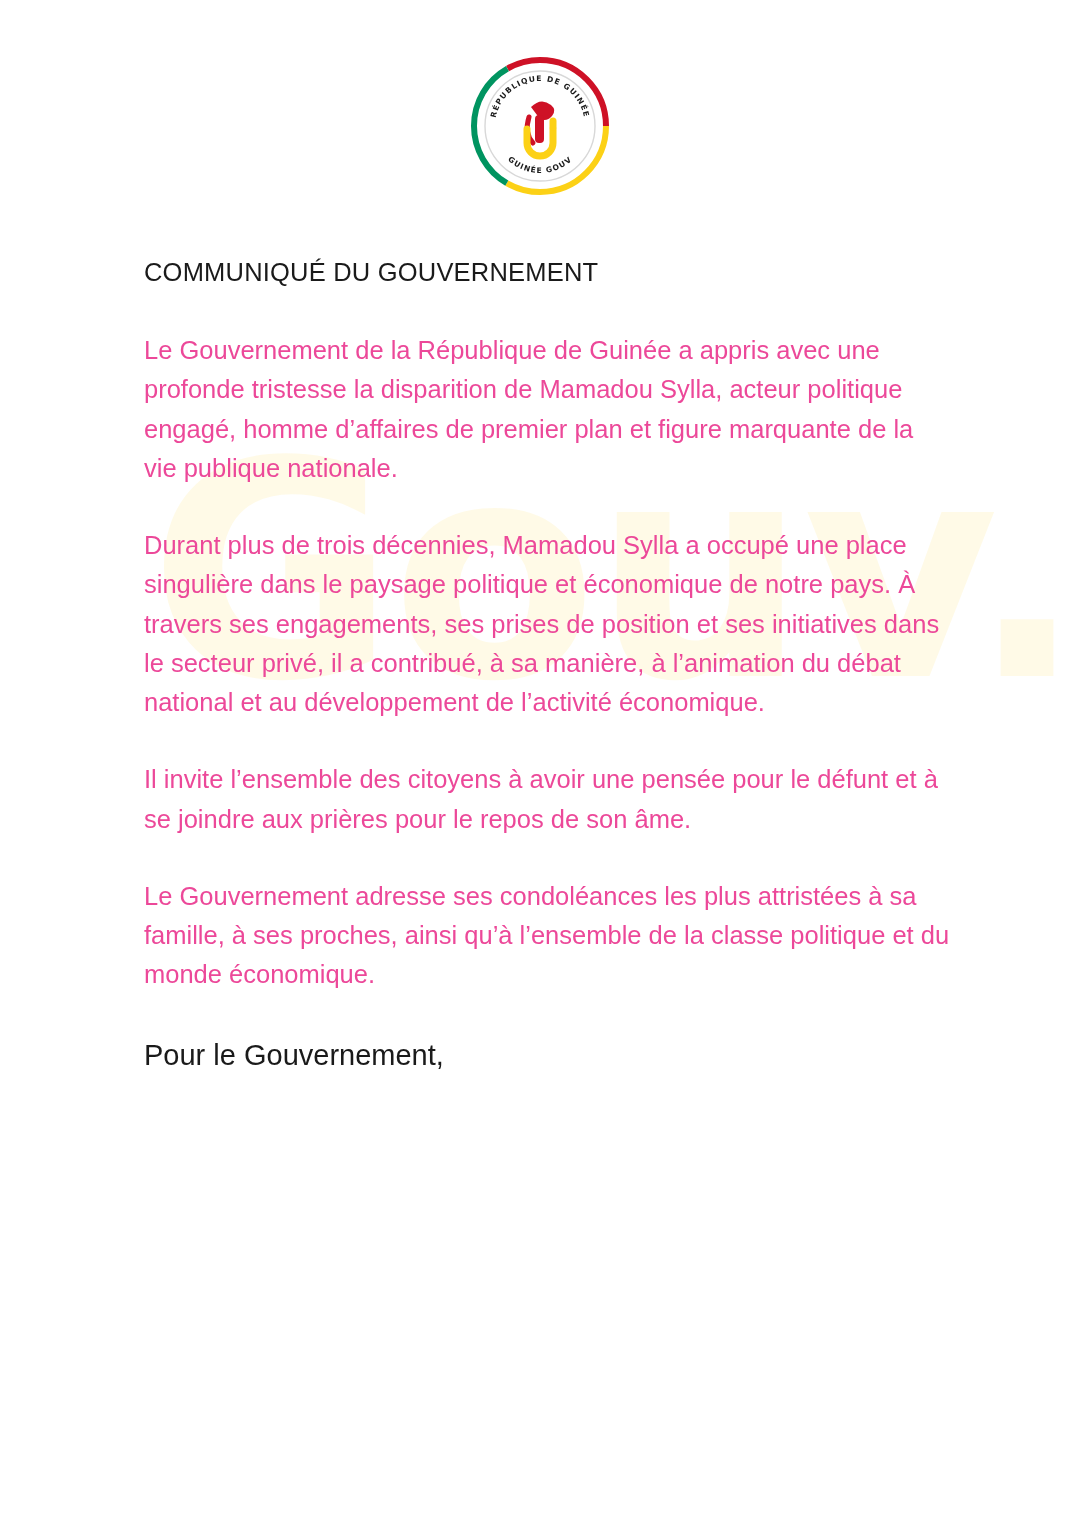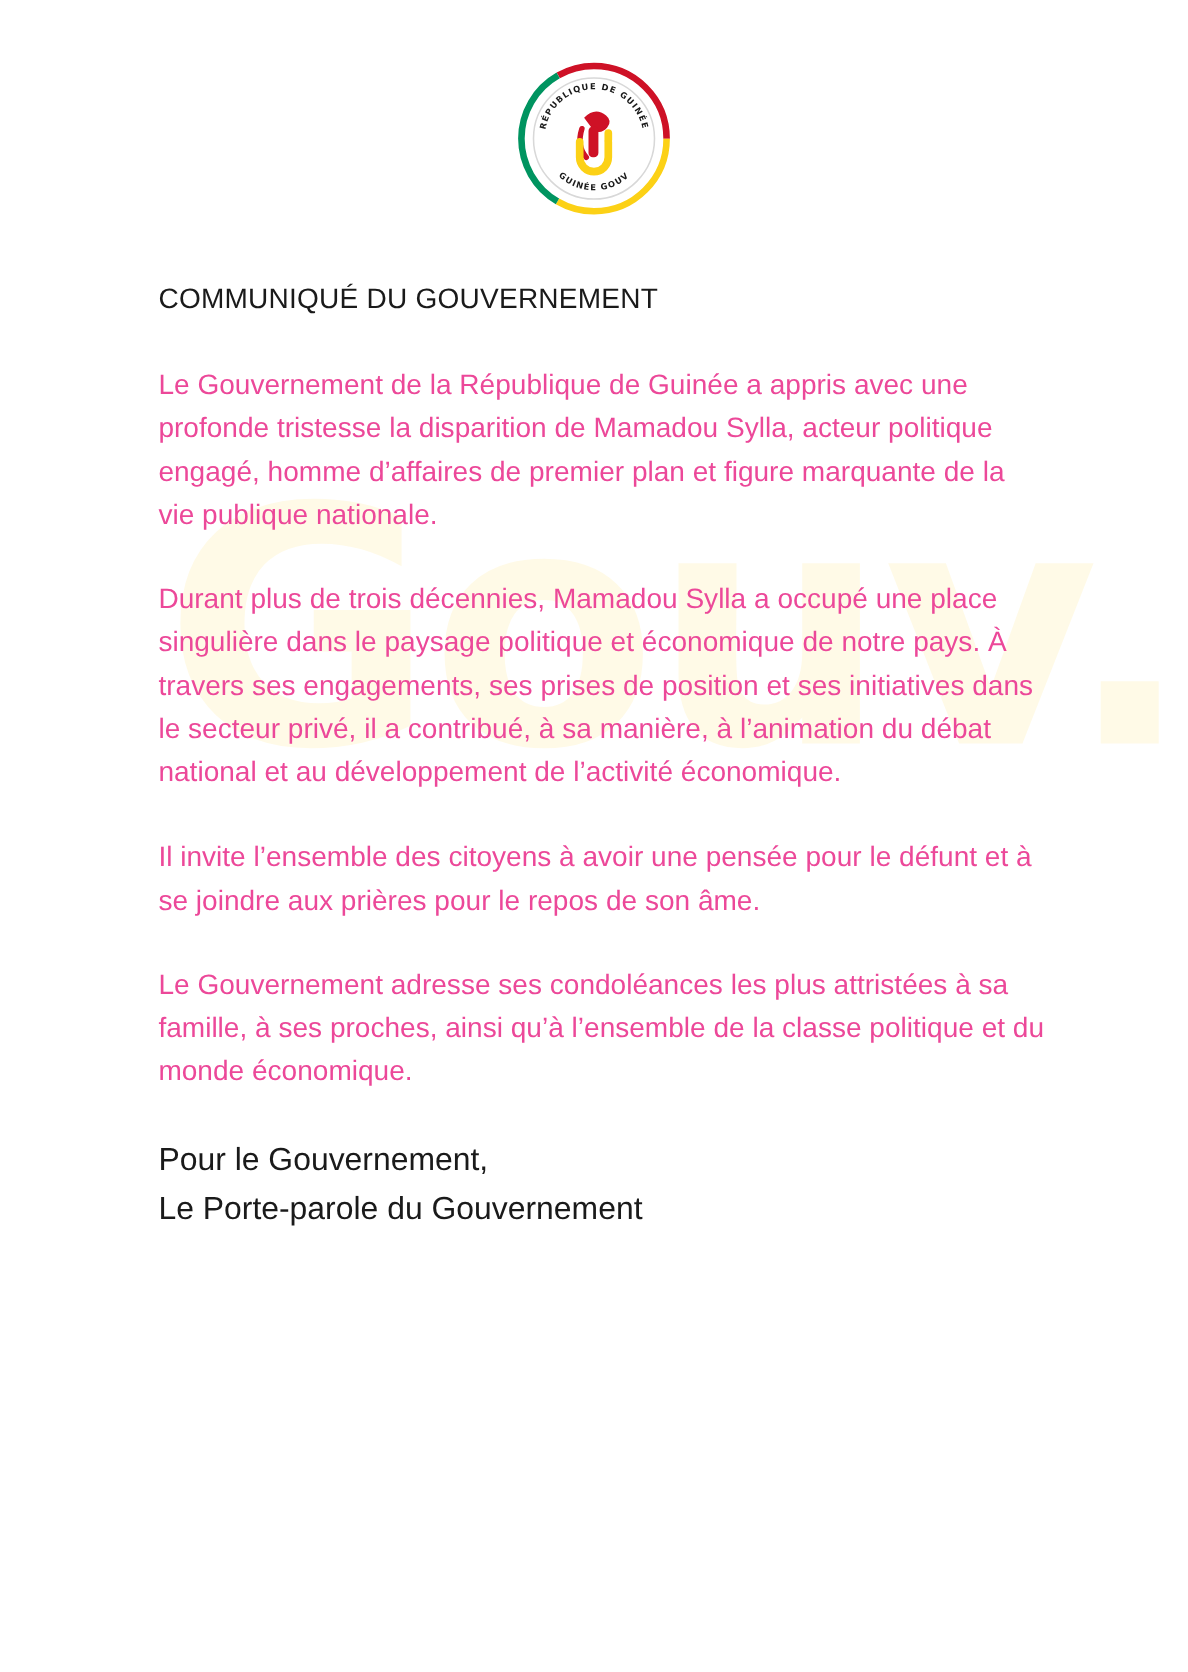--- a/index.html
+++ b/index.html
@@ -127,16 +127,15 @@
   <h1 class="doc-title">COMMUNIQUÉ DU GOUVERNEMENT</h1>
 
   <p class="para">Le Gouvernement de la République de Guinée a appris avec une profonde tristesse la disparition de Mamadou Sylla, acteur politique engagé, homme d’affaires de premier plan et figure marquante de la vie publique nationale.</p>
   <p class="para">Durant plus de trois décennies, Mamadou Sylla a occupé une place singulière dans le paysage politique et économique de notre pays. À travers ses engagements, ses prises de position et ses initiatives dans le secteur privé, il a contribué, à sa manière, à l’animation du débat national et au développement de l’activité économique.</p>
   <p class="para">Il invite l’ensemble des citoyens à avoir une pensée pour le défunt et à se joindre aux prières pour le repos de son âme.</p>
   <p class="para">Le Gouvernement adresse ses condoléances les plus attristées à sa famille, à ses proches, ainsi qu’à l’ensemble de la classe politique et du monde économique.</p>
 
 
   <div class="sign-block">
     <div>Pour le Gouvernement,</div>
-    <div>Le Porte-parole du Gouvernement</div>
   </div>
 
 </main>
 
 </body></html>

